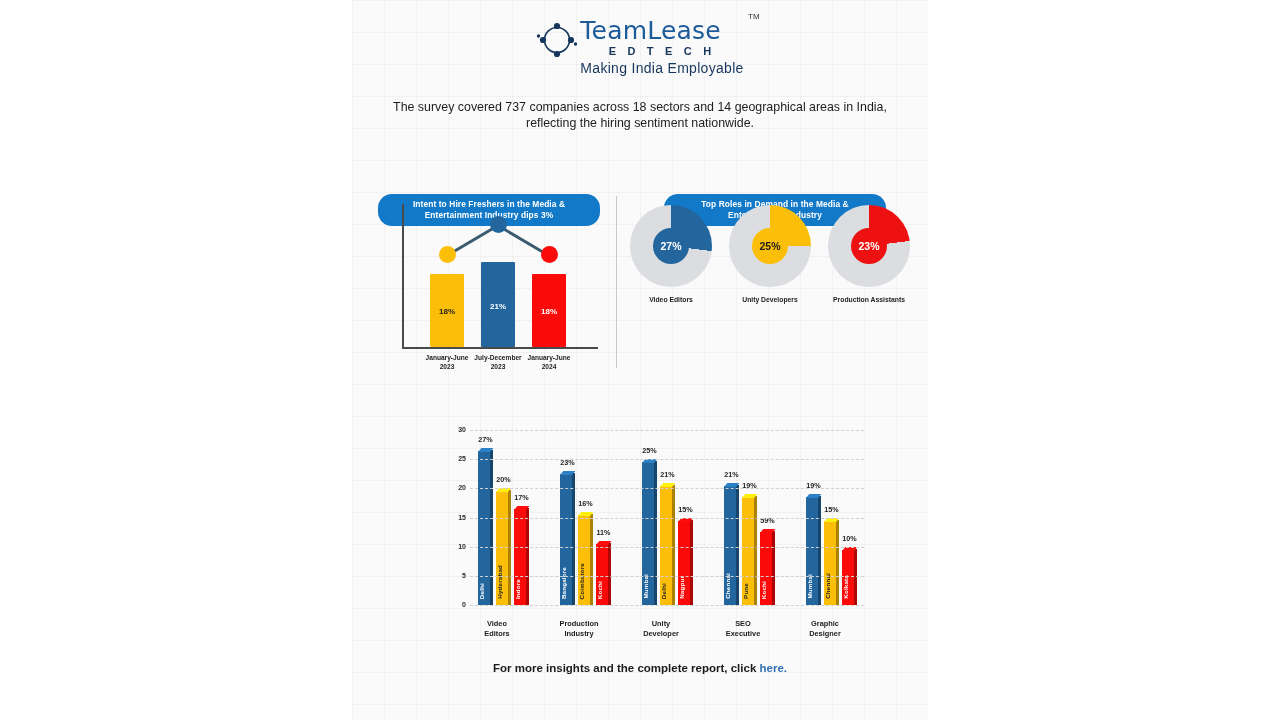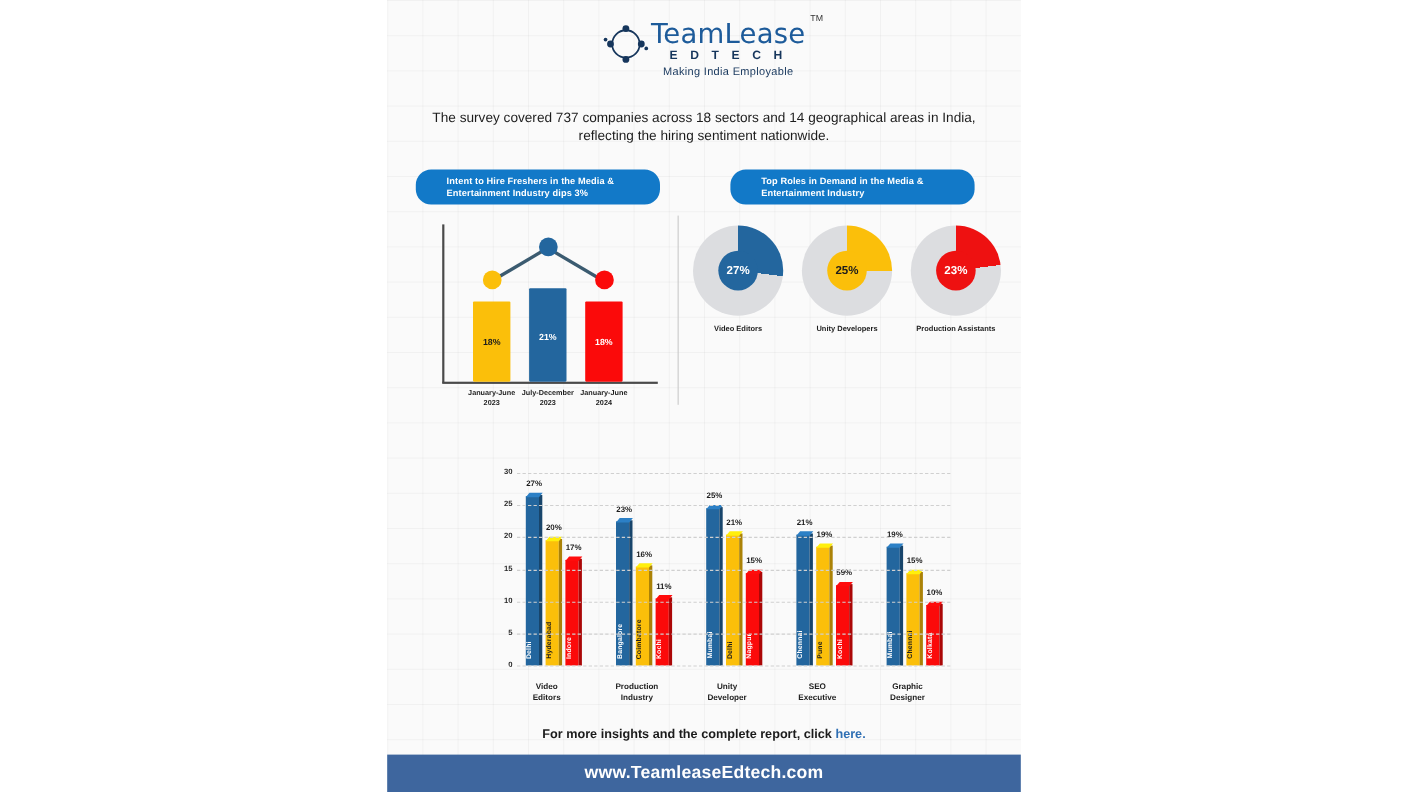--- a/index.html
+++ b/index.html
@@ -24,32 +24,33 @@
   
   .logo-wrap{position:absolute;left:0;right:0;top:18px;display:flex;justify-content:center;}
   .logo{display:flex;align-items:flex-start;}
   .logo-mark{width:42px;height:44px;margin-right:2px;flex:none;}
   .logo-txt{position:relative;}
   .logo-name{font-family:"DejaVu Sans", sans-serif;font-size:25px;line-height:25px;
     color:#1d5b9a;letter-spacing:.2px;font-weight:400;}
   .logo-tm{position:absolute;right:-16px;top:-6px;font-size:8px;color:#333;}
   .logo-ed{font-size:11px;letter-spacing:4.2px;color:#16365c;font-weight:700;
     margin-top:2px;text-align:center;}
-  .logo-tag{font-size:10px;color:#16365c;margin-top:3px;letter-spacing:.3px;text-align:center;}
+  .logo-tag{font-size:14px;color:#16365c;margin-top:3px;letter-spacing:.3px;text-align:center;}
 
   
   .intro{position:absolute;left:28px;right:28px;top:99px;text-align:center;
     font-size:12.4px;line-height:16px;color:#1d1d1d;}
 
   
   .banner{
     position:absolute;background:#1279c8;border-radius:14px;color:#fff;
-    display:flex;align-items:center;justify-content:center;
+    display:flex;align-items:center;justify-content:center;text-align:center;
     font-size:8.4px;font-weight:700;line-height:11px;letter-spacing:.1px;padding:0 28px;
     box-sizing:border-box;
+    margin-top:40px;
   }
   #banner-left{left:26px;top:154px;width:222px;height:32px;}
   #banner-right{left:312px;top:154px;width:222px;height:32px;}
   #banner-bottom{left:116px;top:385px;width:372px;height:30px;font-size:9px;}
 
   .divider{position:absolute;left:264px;top:196px;width:1px;height:172px;background:#c9c9c9;}
 
   
   #combo{position:absolute;left:40px;top:200px;width:215px;height:170px;}
   .combo-axis-y{position:absolute;left:10px;top:4px;width:1.5px;height:144px;background:#4a4a4a;}
@@ -332,14 +333,13 @@
         <div class="g-grid" style="top: 58.3333px; left: 26px;"></div>
         <div class="g-grid" style="top: 29.1667px; left: 26px;"></div>
         <div class="g-grid" style="top: 0px; left: 26px;"></div>
       </div>
 
     <div class="cta">
       <span>For more insights and the complete report, click </span><a href="#">here.</a>
     </div>
   </div>
 
-  <div id="urlbar">www.TeamleaseEdtech.com</div>
 </div>
 
 </body></html>

